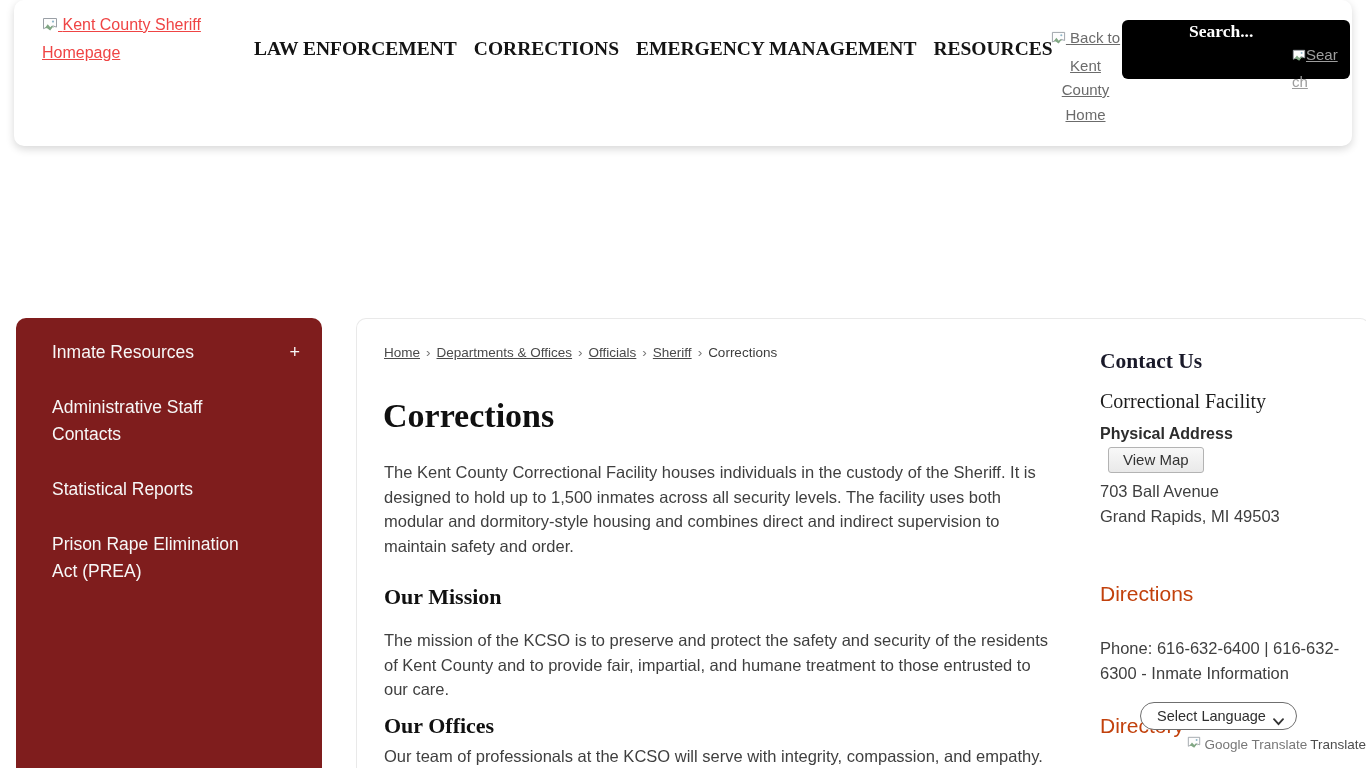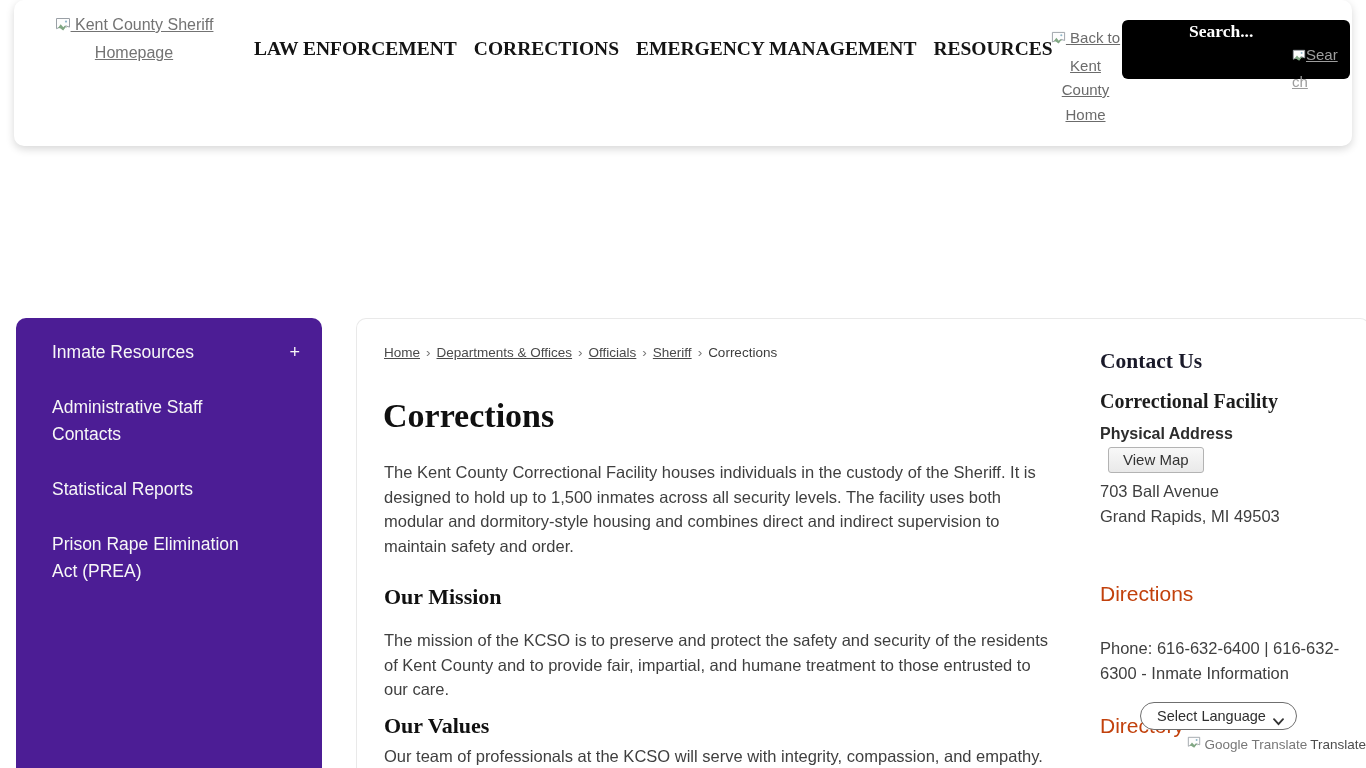--- a/index.html
+++ b/index.html
@@ -13,22 +13,22 @@
   a { cursor:pointer; }
 
   
   .header {
     position:absolute; left:14px; top:0; width:1338px; height:146px;
     background:#fff; border-radius:10px;
     box-shadow:0 3px 8px rgba(0,0,0,0.16);
   }
   .logo-link {
     position:absolute; left:28px; top:12px; width:184px;
-    text-align:center; font-size:16px; line-height:25px;
-    color:#737373; text-decoration:underline;
+    font-size:16px; line-height:25px;
+    color:#ef4444; text-decoration:underline;
   }
   .main-nav {
     position:absolute; left:240px; top:38px;
     display:flex; gap:17px; white-space:nowrap;
     font-family:"Liberation Serif", serif; font-weight:bold; font-size:19.5px;
   }
   .main-nav a { color:#141414; text-decoration:none; }
   .back-link {
     position:absolute; left:1033px; top:26px; width:77px;
     text-align:center; font-size:15px; line-height:24.5px;
@@ -47,21 +47,21 @@
   .search-input::placeholder { color:#fff; opacity:1; }
   .search-btn {
     margin-left:auto; margin-right:9px; width:49px;
     font-size:15px; line-height:24px; color:#9d9d9d;
     text-decoration:underline; word-break:break-all; text-align:left;
   }
 
   
   .sidebar {
     position:absolute; left:16px; top:318px; width:306px; height:450px;
-    background:#4c1d95; border-radius:10px 10px 0 0;
+    background:#7f1d1d; border-radius:10px 10px 0 0;
     padding-top:7px; color:#f7f7f7; font-size:17.5px; line-height:27px;
   }
   .side-item { position:relative; padding:14px 58px 14px 36px; cursor:pointer; }
   .side-item .plus {
     position:absolute; right:22px; top:14px;
     font-size:18px; line-height:27px;
   }
 
   
   .panel {
@@ -96,21 +96,21 @@
   .p-values  { position:absolute; left:27px; top:425px; width:690px; }
 
   
   .contact-h2 {
     position:absolute; left:743px; top:30px; margin:0;
     font-family:"Liberation Serif", serif; font-weight:bold;
     font-size:21.5px; color:#191929;
   }
   .facility-h3 {
     position:absolute; left:743px; top:71px; margin:0;
-    font-family:"Liberation Serif", serif; font-weight:bold;
+    font-family:"Liberation Serif", serif; font-weight:normal;
     font-size:20px; color:#1c1c1c;
   }
   .phys-label {
     position:absolute; left:743px; top:106px;
     font-size:16px; font-weight:bold; color:#2d2d2d;
   }
   .view-map-btn {
     position:absolute; left:751px; top:128px;
     padding:3px 14px 4px; font-family:"Liberation Sans", sans-serif;
     font-size:15px; color:#333;
@@ -212,21 +212,21 @@
     <span class="current">Corrections</span>
   </nav>
 
   <h1 class="page-title">Corrections</h1>
 
   <p class="body-text intro">The Kent County Correctional Facility houses individuals in the custody of the Sheriff. It is designed to hold up to 1,500 inmates across all security levels. The facility uses both modular and dormitory-style housing and combines direct and indirect supervision to maintain safety and order.</p>
 
   <h2 class="sec-h h-mission">Our Mission</h2>
   <p class="body-text p-mission">The mission of the KCSO is to preserve and protect the safety and security of the residents of Kent County and to provide fair, impartial, and humane treatment to those entrusted to our care.</p>
 
-  <h2 class="sec-h h-values">Our Values</h2>
+  <h2 class="sec-h h-values">Our Offices</h2>
   <p class="body-text p-values">Our team of professionals at the KCSO will serve with integrity, compassion, and empathy.</p>
 
   <h2 class="contact-h2">Contact Us</h2>
   <h3 class="facility-h3">Correctional Facility</h3>
   <div class="phys-label">Physical Address</div>
 
   <button class="view-map-btn">View Map</button>
 
   <div class="body-text addr1">703 Ball Avenue</div>
   <div class="body-text addr2">Grand Rapids, MI 49503</div>

